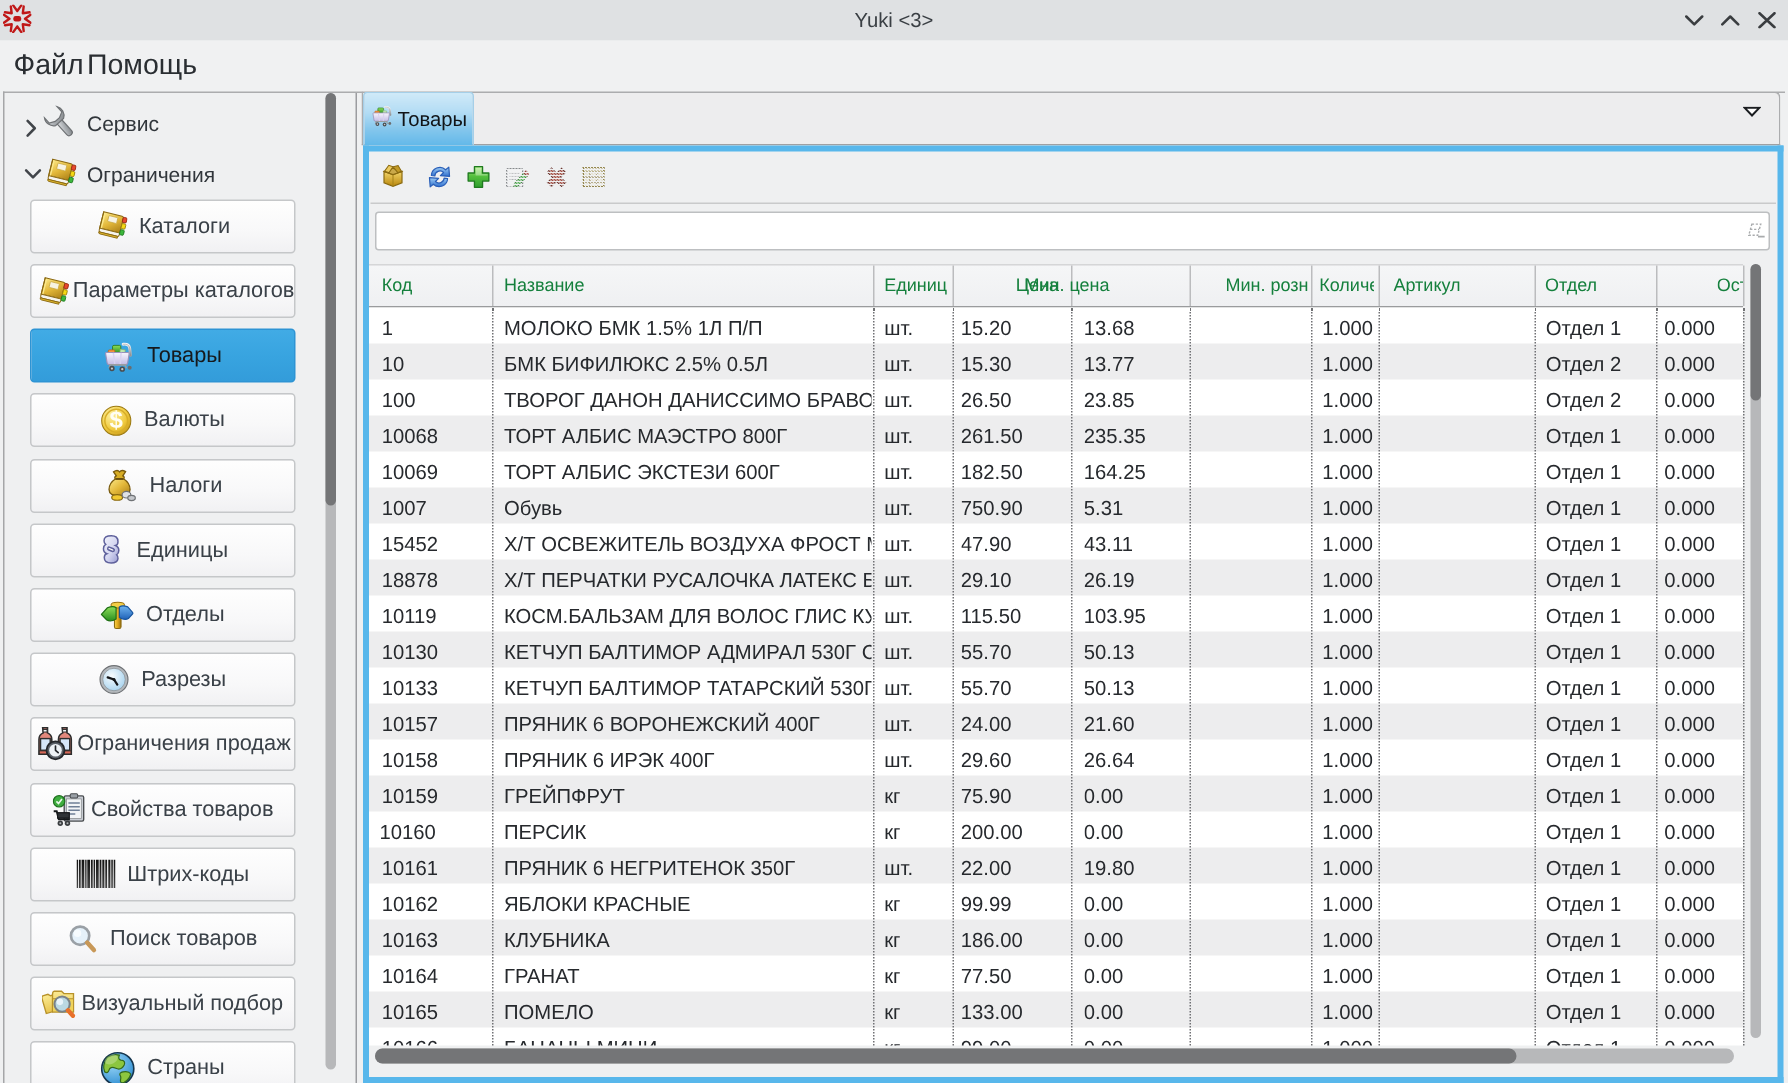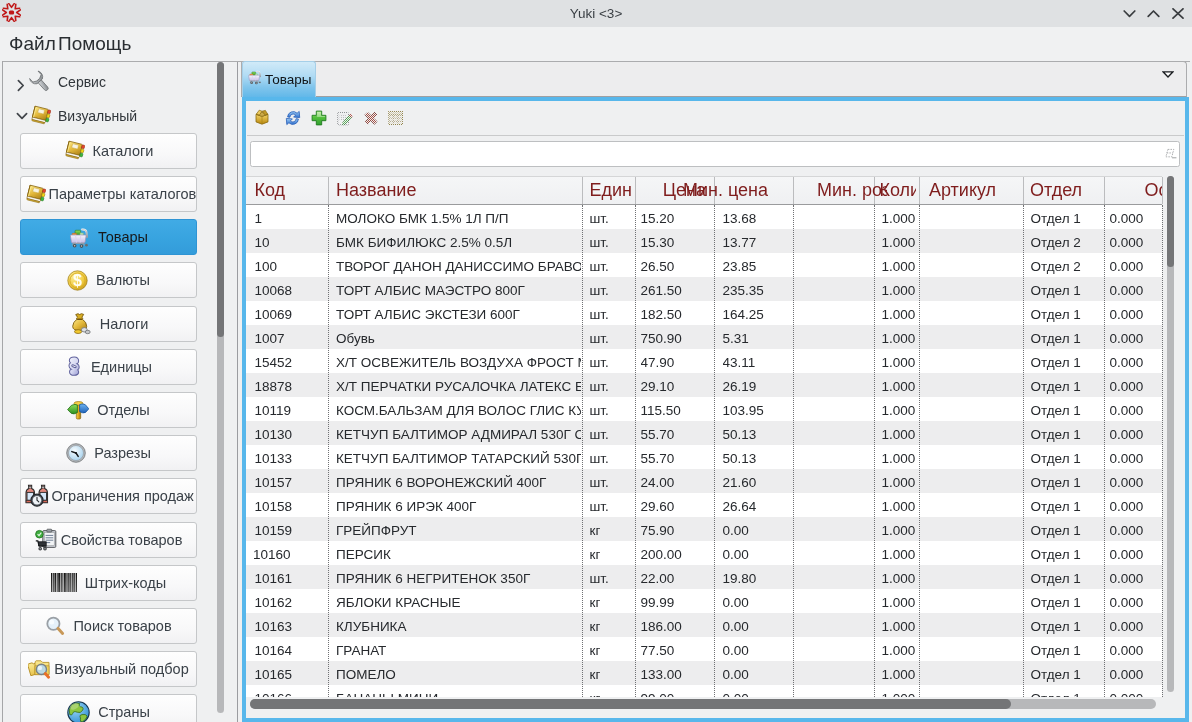--- a/index.html
+++ b/index.html
@@ -35,21 +35,21 @@
 #tabactive .txt { position:absolute; left:22.5px; top:0; height:36px; line-height:35px; font-size:13.5px; color:#111417; }
 #bluestrip { left:242px; top:97px; width:947px; height:4px; background:#58b7eb; }
 #blueleft { left:242px; top:97px; width:4px; height:625px; background:#58b7eb; }
 #blueright { left:1185px; top:97px; width:4px; height:625px; background:#58b7eb; }
 #bluebottom { left:242px; top:718px; width:947px; height:4px; background:#58b7eb; }
 #toolsep { left:247px; top:135px; width:937px; height:1px; background:#c9cacb; }
 #searchbox { left:250px; top:141px; width:930px; height:26px; background:#ffffff; border:1px solid #bdbfc1; border-radius:2.5px; }
 
 #thead { left:246px; top:176px; width:916px; height:29px; background:linear-gradient(180deg,#f5f6f7,#eff0f2); border-top:1px solid #d5d6d7; border-bottom:1px solid #9a9b9d; }
 .hsep { top:177px; width:1px; height:27px; background:#bbbcbe; }
-.hlbl { top:177px; height:27px; line-height:27px; font-size:18px; color:#7f1d1d; white-space:nowrap; overflow:hidden; }
+.hlbl { top:177px; height:27px; line-height:27px; font-size:12px; color:#15803d; white-space:nowrap; overflow:hidden; }
 #tbody { left:246px; top:205px; width:916px; height:492px; overflow:hidden; background:#fff; }
 .row { position:absolute; left:0; width:916px; height:24px; }
 .row.alt { background:#ededee; }
 .cell { position:absolute; top:0; height:24px; line-height:28px; font-size:13.5px; color:#26292d; white-space:nowrap; overflow:hidden; }
 .dot { top:205px; height:492px; width:1px; border-left:1px dotted #707174; }
 </style></head><body>
 
 <div id="titlebar" class="abs"></div>
 <div class="abs" style="left:2px;top:3px;width:19px;height:19px">
     <svg width="19" height="19" viewBox="0 0 19 19">
@@ -252,21 +252,21 @@
  <path d="M3.2 2.6 L3.2 14.4 L17.6 14.4 L17.6 15.9 Q17.6 17 16.4 17 L4.4 17 Q3.2 17 3.2 15.9 Z" fill="#f6f4ee" stroke="#8a6812" stroke-width="0.7"></path>
  <path d="M3.2 17 L16.8 17 L16.8 18.3 L4.4 18.3 Q3.2 18.3 3.2 17.2 Z" fill="#e0b92e" stroke="#8a6812" stroke-width="0.6"></path>
  <rect x="7.4" y="4.3" width="6.4" height="4.2" rx="0.5" fill="#f7f3e2" stroke="#c8a63e" stroke-width="0.5"></rect>
  <rect x="17.4" y="3.0" width="2.8" height="3.6" rx="0.7" fill="#e8482e" stroke="#962a12" stroke-width="0.6"></rect>
  <rect x="17.6" y="7.4" width="2.8" height="3.6" rx="0.7" fill="#f4d814" stroke="#9a7e08" stroke-width="0.6"></rect>
  <rect x="17.6" y="11.8" width="2.8" height="3.6" rx="0.7" fill="#3cb83c" stroke="#1f7a1f" stroke-width="0.6"></rect>
  <path d="M4.3 3.4 L4.3 14" stroke="#fbe98c" stroke-width="0.9"></path>
 </g>
     </svg>
   </div>
-<div class="treerow abs" style="left:58px;top:108px">Визуальный</div>
+<div class="treerow abs" style="left:58px;top:108px">Ограничения</div>
 <div class="sbtn abs" style="top:132.8px">
     <div class="btncontent">
       <svg width="21" height="21" viewBox="0 0 22 22">
 <defs>
 <linearGradient id="gold" x1="0" y1="0" x2="0" y2="1">
  <stop offset="0" stop-color="#f3d56a"></stop>
             <stop offset="1" stop-color="#b8860b"></stop>
 </linearGradient>
 <linearGradient id="gold2" x1="0" y1="0" x2="1" y2="1">
  <stop offset="0" stop-color="#fce98a"></stop>

